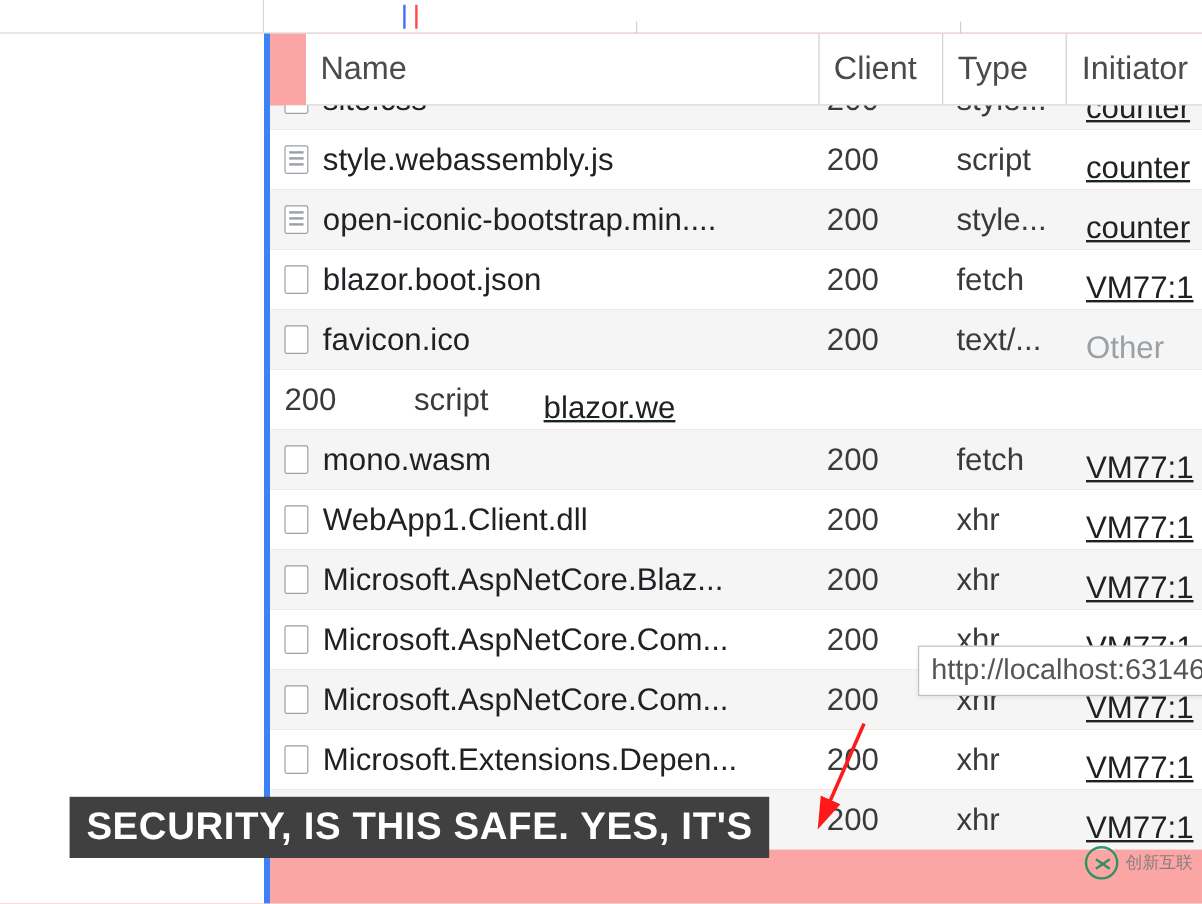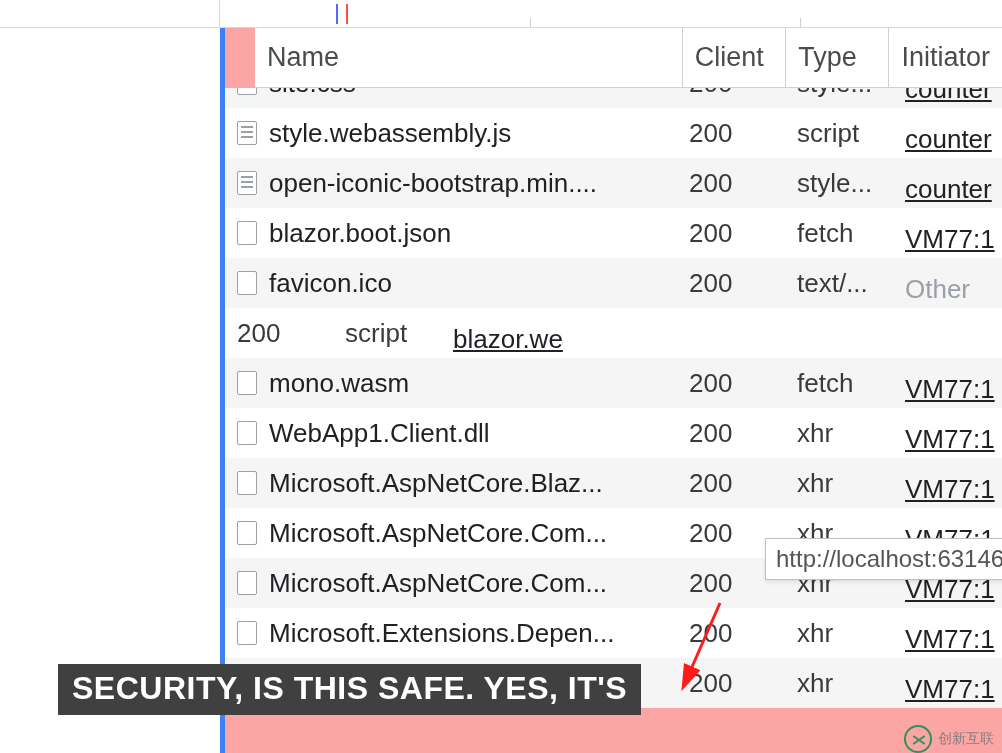--- a/index.html
+++ b/index.html
@@ -150,21 +150,21 @@
     color: #ffffff;
     font-size: 32px;
     font-weight: 600;
     letter-spacing: 0.5px;
     padding: 6px 14px 8px 14px;
     z-index: 60;
   }
 
   .watermark {
     position: absolute;
-    right: 8px; bottom: 0;
+    right: 8px; bottom: 20px;
     display: flex;
     align-items: center;
     gap: 6px;
     z-index: 70;
     opacity: 0.9;
   }
   .watermark .logo {
     width: 28px; height: 28px;
     border: 2px solid #1a8f5a;
     border-radius: 50%;

